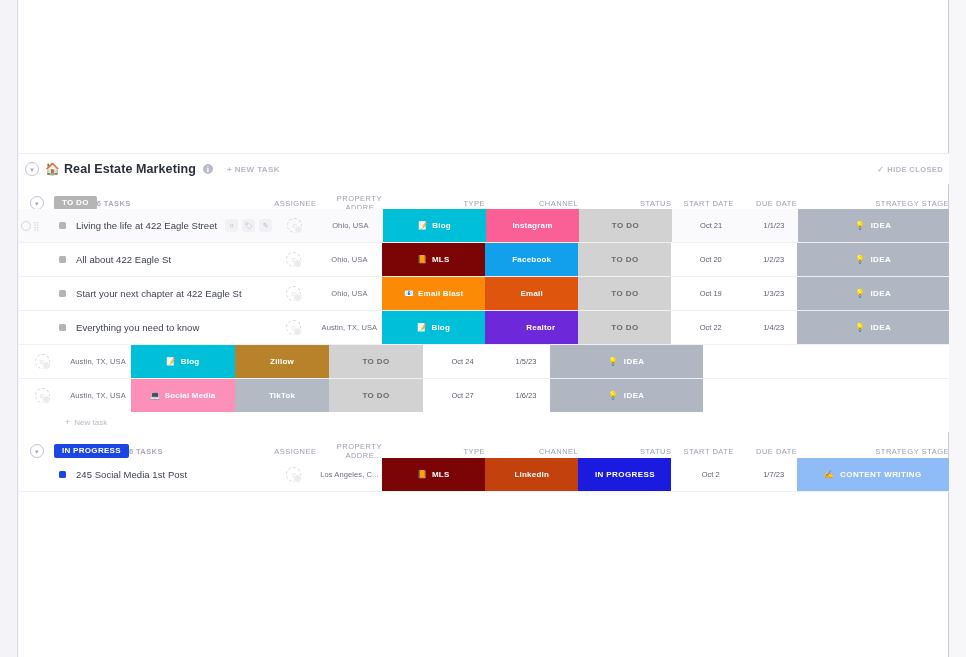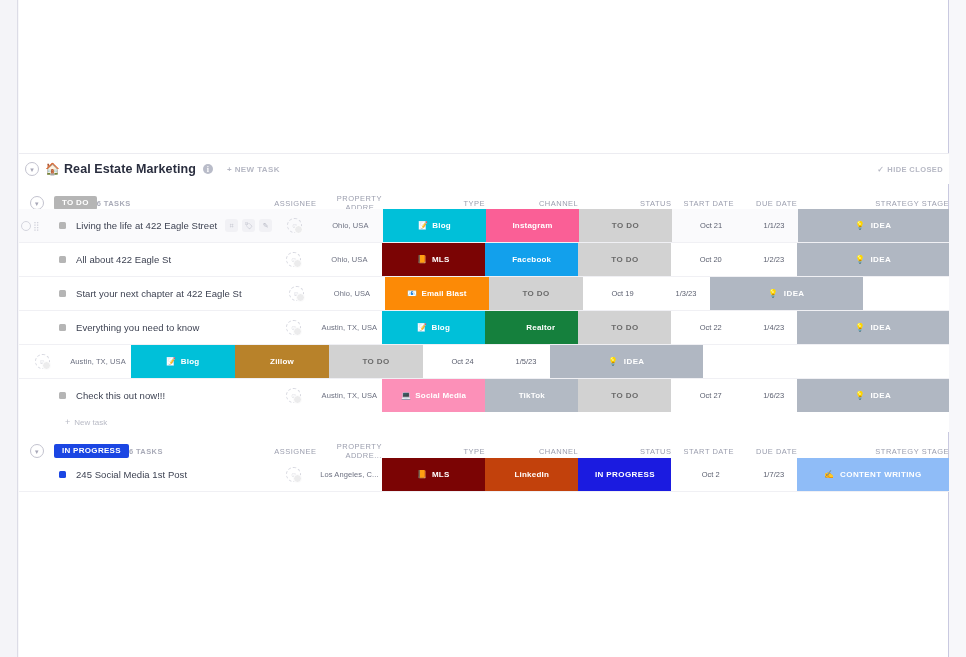--- a/index.html
+++ b/index.html
@@ -304,20 +304,23 @@
       </div>
     <div class="cell c-prop">
         <span class="prop-text">Ohio, USA</span>
       </div>
     <div class="cell c-type">
         <span class="pill" style="background:#fc8a06;">
           <span class="emj">📧</span>
           <span>Email Blast</span>
         </span>
       </div>
+    <div class="cell c-chan">
+        <span class="pill" style="background:#e0550d;">Email</span>
+      </div>
     <div class="cell c-status">
         <span class="status-cell-todo">TO DO</span>
       </div>
     <div class="cell c-start">
         <span class="date-text">Oct 19</span>
       </div>
     <div class="cell c-due">
         <span class="date-text">1/3/23</span>
       </div>
     <div class="cell c-strat">
@@ -339,21 +342,21 @@
     <div class="cell c-prop">
         <span class="prop-text">Austin, TX, USA</span>
       </div>
     <div class="cell c-type">
         <span class="pill" style="background:#00c0d9;">
           <span class="emj">📝</span>
           <span>Blog</span>
         </span>
       </div>
     <div class="cell c-chan">
-        <span class="pill" style="background:#15803d;padding-left:18px;">Realtor</span>
+        <span class="pill" style="background:#6d28d9;padding-left:18px;">Realtor</span>
       </div>
     <div class="cell c-status">
         <span class="status-cell-todo">TO DO</span>
       </div>
     <div class="cell c-start">
         <span class="date-text">Oct 22</span>
       </div>
     <div class="cell c-due">
         <span class="date-text">1/4/23</span>
       </div>
@@ -392,24 +395,20 @@
       </div>
     <div class="cell c-strat">
         <span class="strat strat-idea">
           <span>💡</span>
           <span>IDEA</span>
         </span>
       </div>
   </div>
 
   <div class="row" style="top:379px;">
-    <div class="cell cell-name c-name">
-      <span class="status-sq sq-todo"></span>
-      <span class="task-title">Check this out now!!!</span>
-    </div>
     <div class="cell c-assign">
         <span class="avatar">☺</span>
       </div>
     <div class="cell c-prop">
         <span class="prop-text">Austin, TX, USA</span>
       </div>
     <div class="cell c-type">
         <span class="pill" style="background:#fc90b8;">
           <span class="emj">💻</span>
           <span>Social Media</span>

